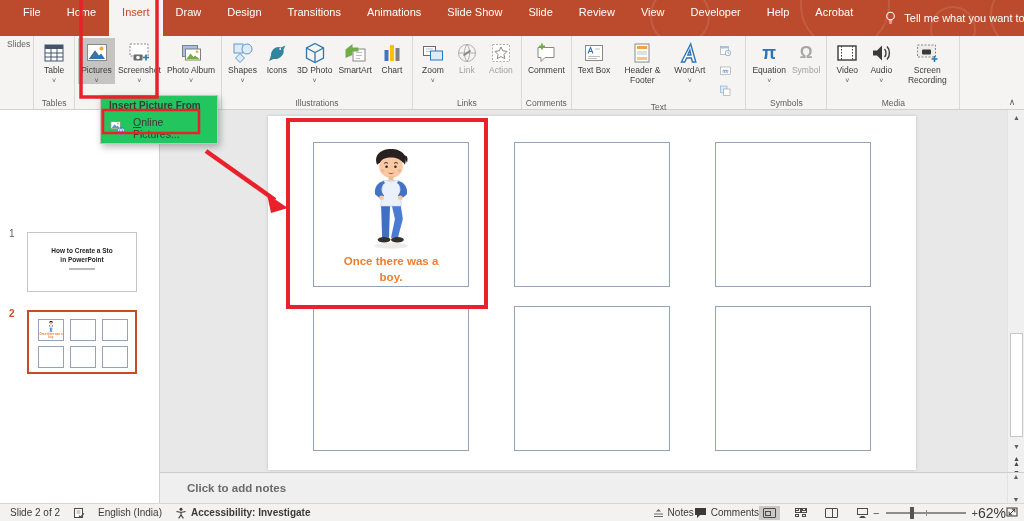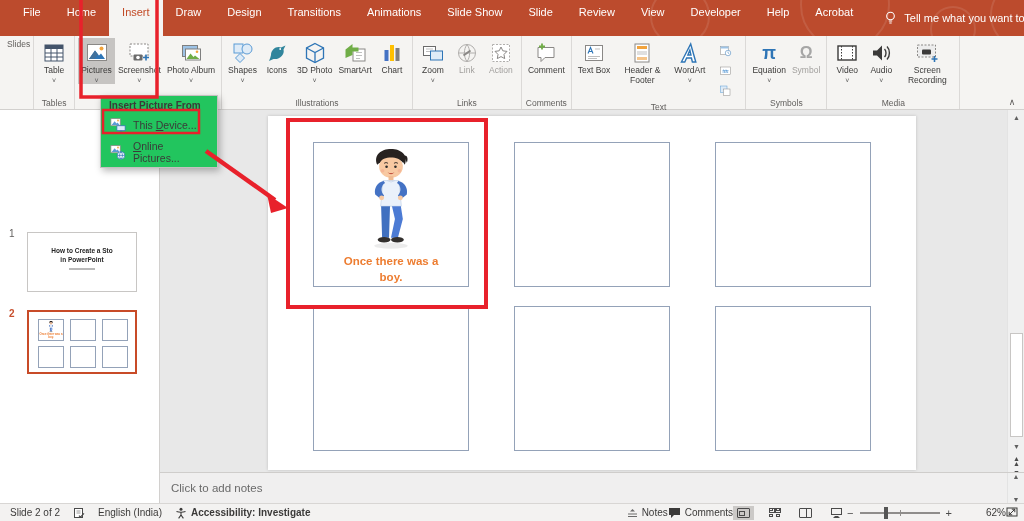--- a/index.html
+++ b/index.html
@@ -52,21 +52,21 @@
   .b0{left:45px;top:26px;} .b1{left:246px;top:26px;} .b2{left:447px;top:26px;}
   .b3{left:45px;top:190px;} .b4{left:246px;top:190px;} .b5{left:447px;top:190px;}
   .caption { font-size:11.5px; font-weight:bold; color:#ED7D31; text-align:center; line-height:1.45; margin-top:2px; }
 
   .vscroll { width:17px; background:#F0F0F0; border-left:1px solid #E3E3E3; position:relative; font-size:7px; color:#606060; }
   .sc-btn { position:absolute; left:1px; width:15px; height:14px; background:#F0F0F0; text-align:center; line-height:14px; }
   .sc-thumb { position:absolute; left:2px; width:13px; top:223px; height:104px; background:#fff; border:1px solid #C8C6C4; }
   .sc-dbl { position:absolute; left:1px; width:15px; height:12px; text-align:center; color:#4a4a4a; }
   .sc-dbl span { display:block; line-height:5px; font-size:7px; }
 
-  .notesbar { height:31px; background:#F0EFEF; border-top:1px solid #CFCDCB; display:flex; align-items:center; padding-left:11px; position:relative; }
+  .notesbar { height:31px; background:#F0EFEF; border-top:1px solid #CFCDCB; display:flex; align-items:center; padding-left:27px; position:relative;font-weight:bold; }
   .notes-ph { font-size:11.5px; color:#6a6a6a; }
   .notes-scroll { position:absolute; right:0; top:0; width:17px; height:100%; display:flex; flex-direction:column; justify-content:space-between; font-size:7px; color:#606060; text-align:center; background:#F0F0F0; border-left:1px solid #E3E3E3; }
 
   
   .statusbar { height:18px; background:#F3F2F1; border-top:1px solid #D8D6D4; display:flex; align-items:center; font-size:10px; color:#3B3A39; padding:0 6px 0 10px; }
   .sb-left { display:flex; align-items:center; gap:13px; }
   .sb-right { margin-left:auto; display:flex; align-items:center; }
   .sb-item { display:flex; align-items:center; gap:4px; white-space:nowrap; }
   .sb-acc { font-weight:bold; }
   .viewbtns { display:flex; align-items:center; gap:10px; }
@@ -81,21 +81,21 @@
   .vi-sorter .q4 { position:absolute; left:8px; top:6px; width:4px; height:3.5px; border:1px solid #4a4a4a; }
   .vi-reading::after { content:""; position:absolute; left:50%; top:0; width:1px; height:100%; background:#4a4a4a; }
   .vi-show { border:none; width:13px; height:10px; }
   .vi-show .scr { position:absolute; left:1px; top:0; width:11px; height:7px; border:1.5px solid #4a4a4a; }
   .vi-show .base { position:absolute; left:3px; bottom:0; width:7px; height:0; border-bottom:2px solid #4a4a4a; border-left:2px solid transparent; border-right:2px solid transparent; }
   .zoomctl { display:flex; align-items:center; gap:6px; }
   .zc-sign { font-size:11px; color:#4a4a4a; }
   .zc-track { position:relative; width:80px; height:2px; background:#8f8d8b; }
   .zc-detent { position:absolute; left:50%; top:-2px; width:1px; height:6px; background:#8f8d8b; }
   .zc-handle { position:absolute; left:30%; top:-5px; width:4px; height:12px; background:#555; }
-  .zoom-pct { font-size:10px;margin-left:34px; }
+  .zoom-pct { font-size:14px; }
 
   
   .dropdown { position:absolute; left:100px; top:95px; width:118px; background:#22c55e; border:1px solid #C3C1BF; box-shadow:2px 3px 7px rgba(0,0,0,.28); z-index:50; }
   .dd-header { font-size:10px; font-weight:bold; color:#3B3A39; padding:4px 8px 2px 8px; }
   .dd-item { display:flex; align-items:center; gap:6px; padding:3px 8px; font-size:10.5px; color:#3B3A39; cursor:default; }
   .dd-item u { text-underline-offset:1px; }
   .dd-icon { width:18px; height:18px; flex:0 0 18px; }
 
   
   .overlay { position:absolute; left:0; top:0; width:1024px; height:521px; z-index:100; pointer-events:none; }
@@ -596,30 +596,20 @@
     </div>
   </div>
 
   <div class="dropdown">
     <div class="dd-header">Insert Picture From</div>
     <div class="dd-item">
       <svg class="dd-icon" viewBox="0 0 24 24">
         <rect x="2.5" y="3.5" width="12.5" height="9.5" fill="#fff" stroke="#8A8886"></rect>
           <circle cx="12" cy="6" r="1.2" fill="#F2A33C"></circle>
           <path d="M3.5 12 L7.5 7 L10 10 L11.5 8.6 L14 12 Z" fill="#5B9BD5"></path>
-        <rect x="10.5" y="13" width="11" height="6.5" fill="#DCE9F8" stroke="#2E75B6"></rect>
-          <path d="M13.5 21.5 h5 M16 19.5 v2" stroke="#2E75B6"></path>
-      </svg>
-      <span><span>This </span><u>D</u><span>evice...</span></span>
-    </div>
-    <div class="dd-item">
-      <svg class="dd-icon" viewBox="0 0 24 24">
-        <rect x="2.5" y="3.5" width="12.5" height="9.5" fill="#fff" stroke="#8A8886"></rect>
-          <circle cx="12" cy="6" r="1.2" fill="#F2A33C"></circle>
-          <path d="M3.5 12 L7.5 7 L10 10 L11.5 8.6 L14 12 Z" fill="#5B9BD5"></path>
         <circle cx="16" cy="16.5" r="5" fill="#fff" stroke="#2E75B6"></circle>
           <path d="M11 16.5 h10 M16 11.5 c-2.6 3-2.6 7 0 10 M16 11.5 c2.6 3 2.6 7 0 10" fill="none" stroke="#2E75B6"></path>
       </svg>
       <span><span></span><u>O</u><span>nline Pictures...</span></span>
     </div>
   </div>
 
   <svg class="overlay" viewBox="0 0 1024 521">
     <rect x="81" y="-5" width="76" height="102" fill="none" stroke="#E8212B" stroke-width="3.5"></rect>
     <rect x="103" y="110" width="96" height="23" fill="none" stroke="#E8212B" stroke-width="2.5"></rect>

